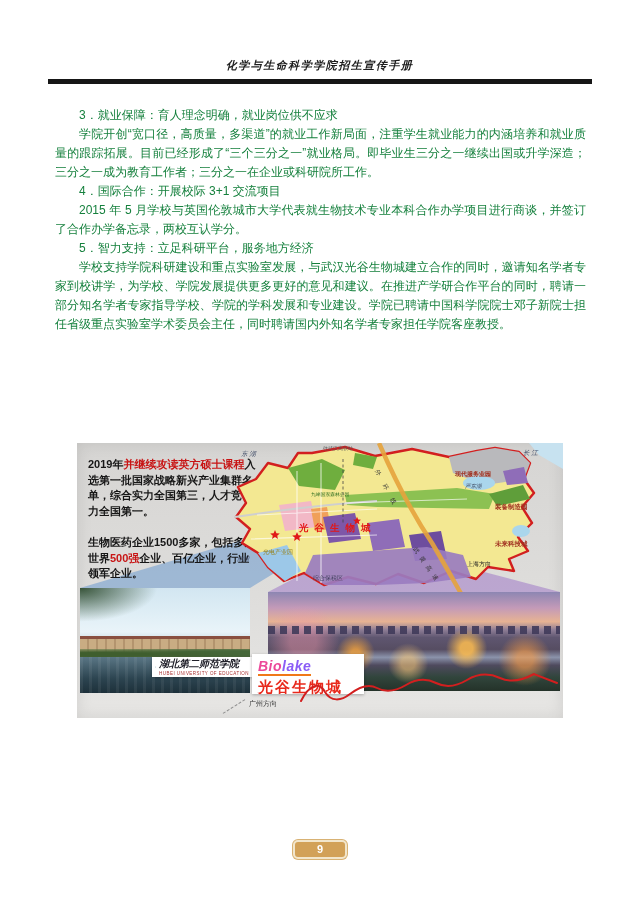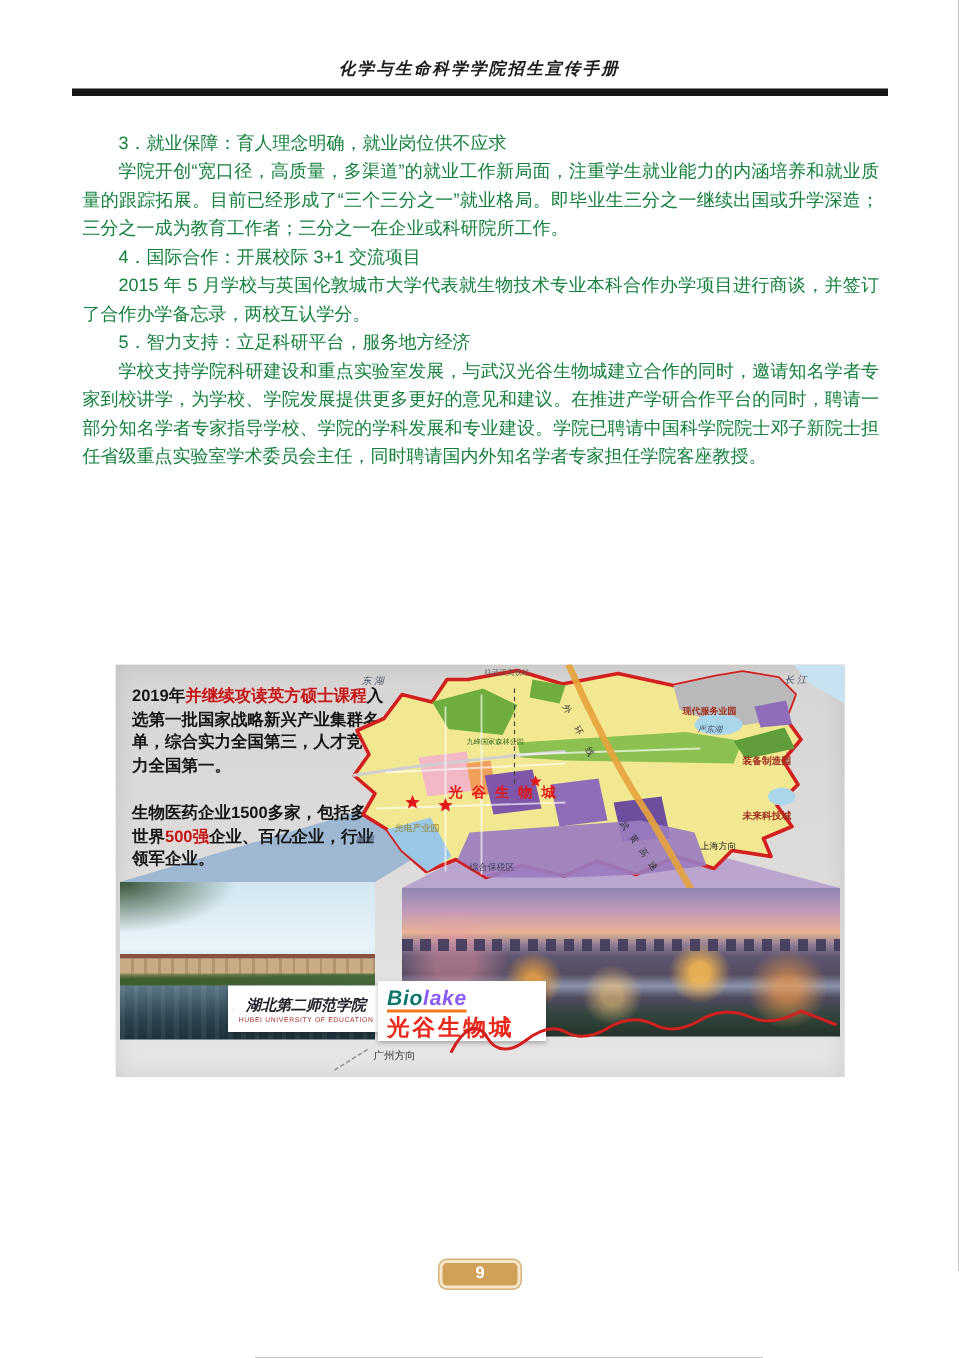--- a/index.html
+++ b/index.html
@@ -1,19 +1,19 @@
 <!DOCTYPE html>
 <html><head>
 <meta charset="utf-8">
 <style>
   html,body{margin:0;padding:0;background:#9a9a9a;}
   .page{position:relative;width:639px;height:905px;margin:0 auto;background:#ffffff;overflow:hidden;
         font-family:"Liberation Sans","DejaVu Sans",sans-serif;}
   
-  .doc-title{padding-top:38px;text-align:center;font:italic 700 11px "Liberation Serif","DejaVu Serif",serif;
+  .doc-title{padding-top:58px;text-align:center;font:italic 700 11px "Liberation Serif","DejaVu Serif",serif;
              color:#1d1d1d;letter-spacing:1.5px;}
   .header-rule{height:5px;background:#161616;margin:6px 47px 0 48px;}
   
   .article{margin:22px 53px 0 55px;font-size:12px;line-height:19px;color:#15803d;text-align:justify;}
   .article p{margin:0;text-indent:2em;}
   
   .collage{position:absolute;left:77px;top:443px;width:486px;height:275px;margin:0;
            background:linear-gradient(180deg,#d6d5d3 0%,#dedddb 55%,#e7e6e4 100%);
            box-shadow:inset 0 0 16px rgba(0,0,0,.10);}
   .note{position:absolute;left:11px;width:168px;font-size:11px;line-height:15.5px;font-weight:600;color:#161616;}
@@ -43,31 +43,31 @@
        radial-gradient(circle at 68% 57%,rgba(255,190,80,.85) 0 3%,transparent 10%),
        radial-gradient(circle at 30% 62%,rgba(255,170,60,.75) 0 2%,transparent 9%),
        radial-gradient(circle at 48% 72%,rgba(255,205,120,.55) 0 4%,transparent 12%),
        radial-gradient(circle at 88% 68%,rgba(255,160,70,.6) 0 3%,transparent 10%),
        radial-gradient(circle at 12% 50%,rgba(240,150,170,.45) 0 5%,transparent 14%),
        linear-gradient(180deg,#8d86b2 0%,#c39ab8 16%,#e7b393 30%,#8f7e96 38%,
                        #5f5670 46%,#564d62 58%,#8b93ab 66%,#4f4a5e 74%,#31453c 86%,#243229 100%);}
   .pr-skyline{position:absolute;left:0;top:34%;width:100%;height:8%;
      background:repeating-linear-gradient(90deg,rgba(64,58,90,.9) 0 7px,transparent 7px 12px);}
   
-  .logo-hbue{position:absolute;left:75px;top:214px;width:100px;height:31px;background:#fff;
+  .logo-hbue{position:absolute;left:75px;top:214px;width:100px;height:20px;background:#fff;
      box-shadow:0 1px 3px rgba(0,0,0,.28);display:flex;align-items:center;gap:3px;
-     padding:2px 3px;box-sizing:border-box;text-align:center;}
+     padding:2px 3px;box-sizing:border-box;}
   .hbue-text{display:flex;flex-direction:column;line-height:1.1;}
   .hbue-cn{font:italic 700 10px "Liberation Serif","DejaVu Serif",serif;color:#20202a;white-space:nowrap;}
   .hbue-en{font-size:4.5px;color:#a83030;letter-spacing:.45px;white-space:nowrap;margin-top:1px;}
   .logo-biolake{position:absolute;left:175px;top:211px;width:112px;height:40px;background:#fff;
      box-shadow:0 1px 3px rgba(0,0,0,.28);padding:3px 6px;box-sizing:border-box;}
   .biolake-word{display:inline-block;font-style:italic;font-weight:800;font-size:14px;line-height:1;
      border-bottom:2.5px solid #f07818;padding-bottom:1px;letter-spacing:.5px;}
-  .bio{color:#0f766e;} .lake{color:#8b5cf6;}
+  .bio{color:#ec4899;} .lake{color:#8b5cf6;}
   .biolake-cn{color:#e8291c;font-weight:800;font-size:15px;letter-spacing:2px;line-height:1;margin-top:3px;white-space:nowrap;}
   .gz-label{position:absolute;left:172px;top:256px;font-size:7px;color:#333;}
   .gz-dash{position:absolute;left:144px;top:263px;width:26px;border-top:1px dashed #909090;transform:rotate(-32deg);}
   
   .page-badge{position:absolute;left:293px;top:840px;width:54px;height:19px;box-sizing:border-box;
      background:#d2a158;border:2px solid #f2e6cc;box-shadow:0 0 0 1px #d8b274;border-radius:5px;
      color:#fff;font-size:11px;font-weight:700;text-align:center;line-height:14px;}
   svg text{font-family:"Liberation Sans","DejaVu Sans",sans-serif;}
 </style>
 </head>

